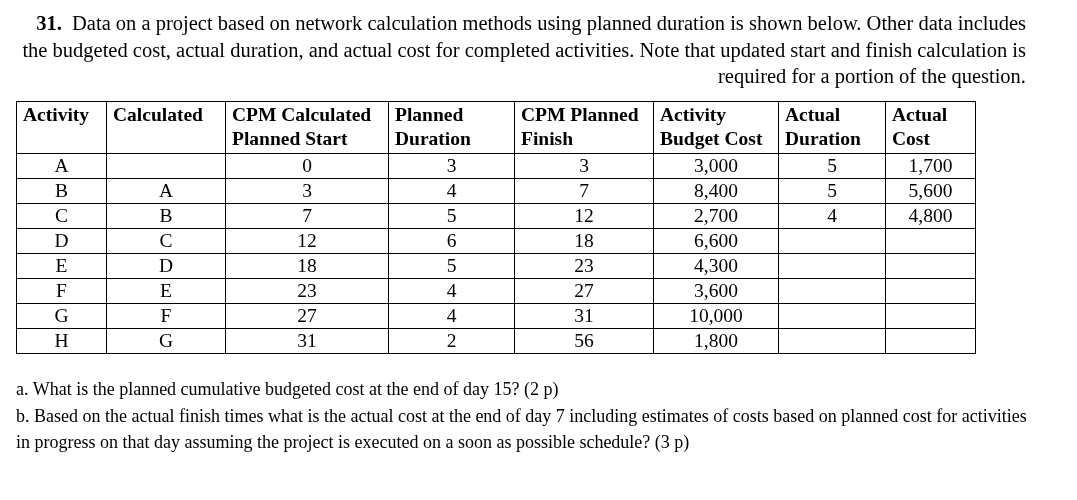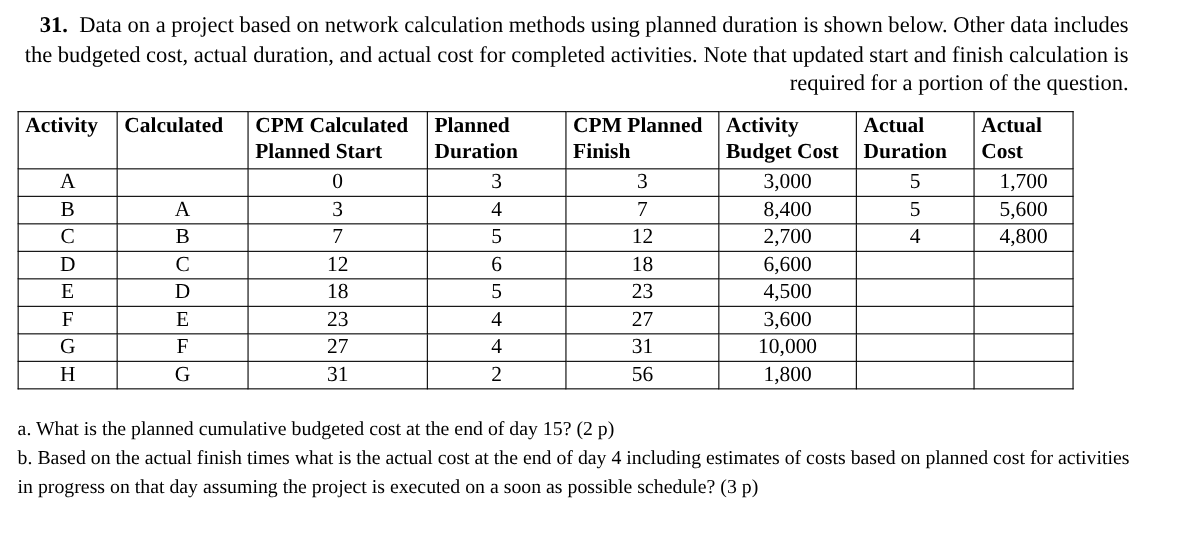--- a/index.html
+++ b/index.html
@@ -199,21 +199,21 @@
           <td>6,600</td>
           <td></td>
           <td></td>
         </tr>
         <tr>
           <td>E</td>
           <td>D</td>
           <td>18</td>
           <td>5</td>
           <td>23</td>
-          <td>4,500</td>
+          <td>4,300</td>
           <td></td>
           <td></td>
         </tr>
         <tr>
           <td>F</td>
           <td>E</td>
           <td>23</td>
           <td>4</td>
           <td>27</td>
           <td>3,600</td>
@@ -239,16 +239,16 @@
           <td>1,800</td>
           <td></td>
           <td></td>
         </tr>
       </tbody>
     </table>
   </div>
 
   <div class="questions">
     <p>a. What is the planned cumulative budgeted cost at the end of day 15? (2 p)</p>
-    <p>b. Based on the actual finish times what is the actual cost at the end of day 4 including estimates of costs based on planned cost for activities in progress on that day assuming the project is executed on a soon as possible schedule? (3 p)</p>
+    <p>b. Based on the actual finish times what is the actual cost at the end of day 7 including estimates of costs based on planned cost for activities in progress on that day assuming the project is executed on a soon as possible schedule? (3 p)</p>
   </div>
 
 </div>
 
 </body></html>

